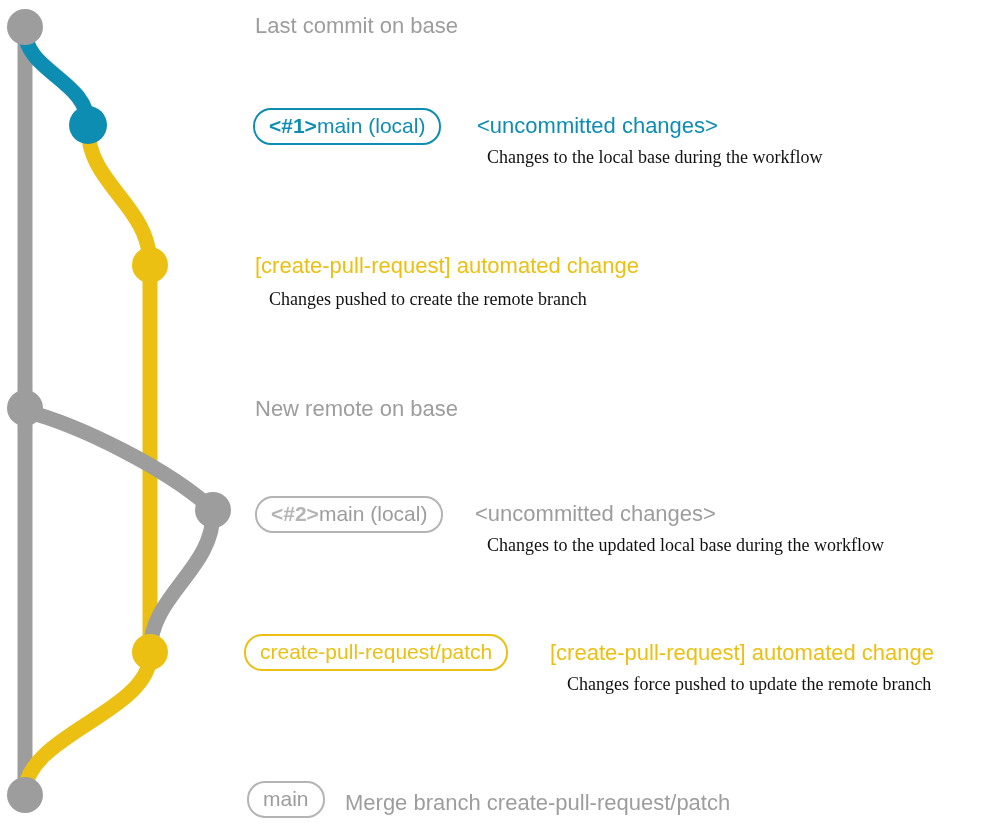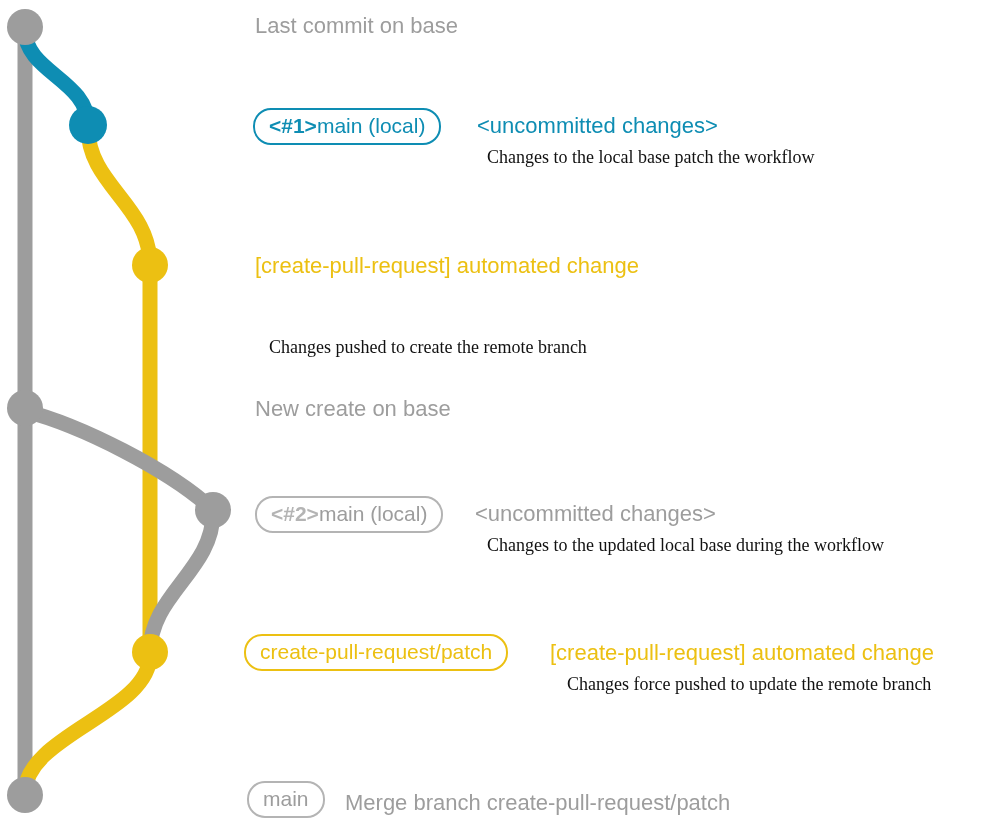--- a/index.html
+++ b/index.html
@@ -103,26 +103,26 @@
     <circle cx="25" cy="795" r="18" fill="#9d9d9d"></circle>
   </svg>
 
   <div class="headline c-gray" style="left:255px; top:13px;">Last commit on base</div>
 
   <div class="pill c-teal" style="left:253px; top:108px;">
     <span class="tag-num">&lt;#1&gt;</span>
       <span class="tag-rest"> main (local)</span>
   </div>
   <div class="headline c-teal" style="left:477px; top:113px;">&lt;uncommitted changes&gt;</div>
-  <div class="subtext" style="left:487px; top:146px;">Changes to the local base patch the workflow</div>
+  <div class="subtext" style="left:487px; top:146px;">Changes to the local base during the workflow</div>
 
   <div class="headline c-yellow" style="left:255px; top:253px;">[create-pull-request] automated change</div>
-  <div class="subtext" style="left:269px; top:288px;margin-top:48px;">Changes pushed to create the remote branch</div>
+  <div class="subtext" style="left:269px; top:288px;">Changes pushed to create the remote branch</div>
 
-  <div class="headline c-gray" style="left:255px; top:396px;">New create on base</div>
+  <div class="headline c-gray" style="left:255px; top:396px;">New remote on base</div>
 
   <div class="pill c-pillgray" style="left:255px; top:496px;">
     <span class="tag-num c-pillgray">&lt;#2&gt;</span>
       <span class="tag-rest c-gray"> main (local)</span>
   </div>
   <div class="headline c-gray" style="left:475px; top:501px;">&lt;uncommitted changes&gt;</div>
   <div class="subtext" style="left:487px; top:534px;">Changes to the updated local base during the workflow</div>
 
   <div class="pill c-yellow" style="left:244px; top:634px;">
     <span class="tag-rest">create-pull-request/patch</span>

